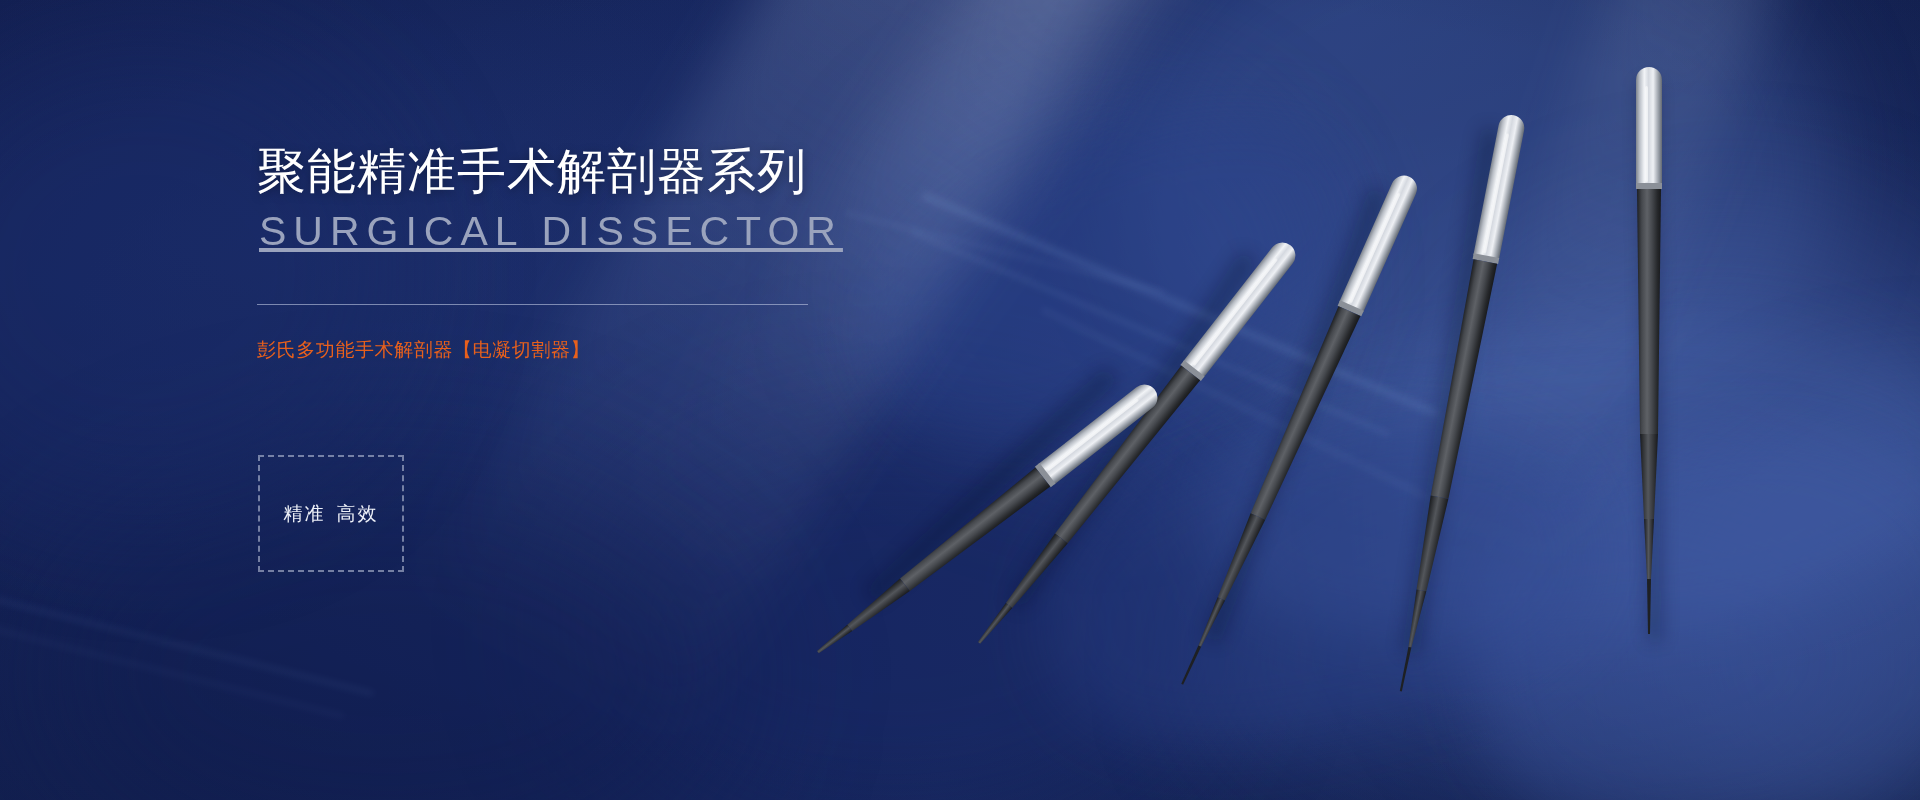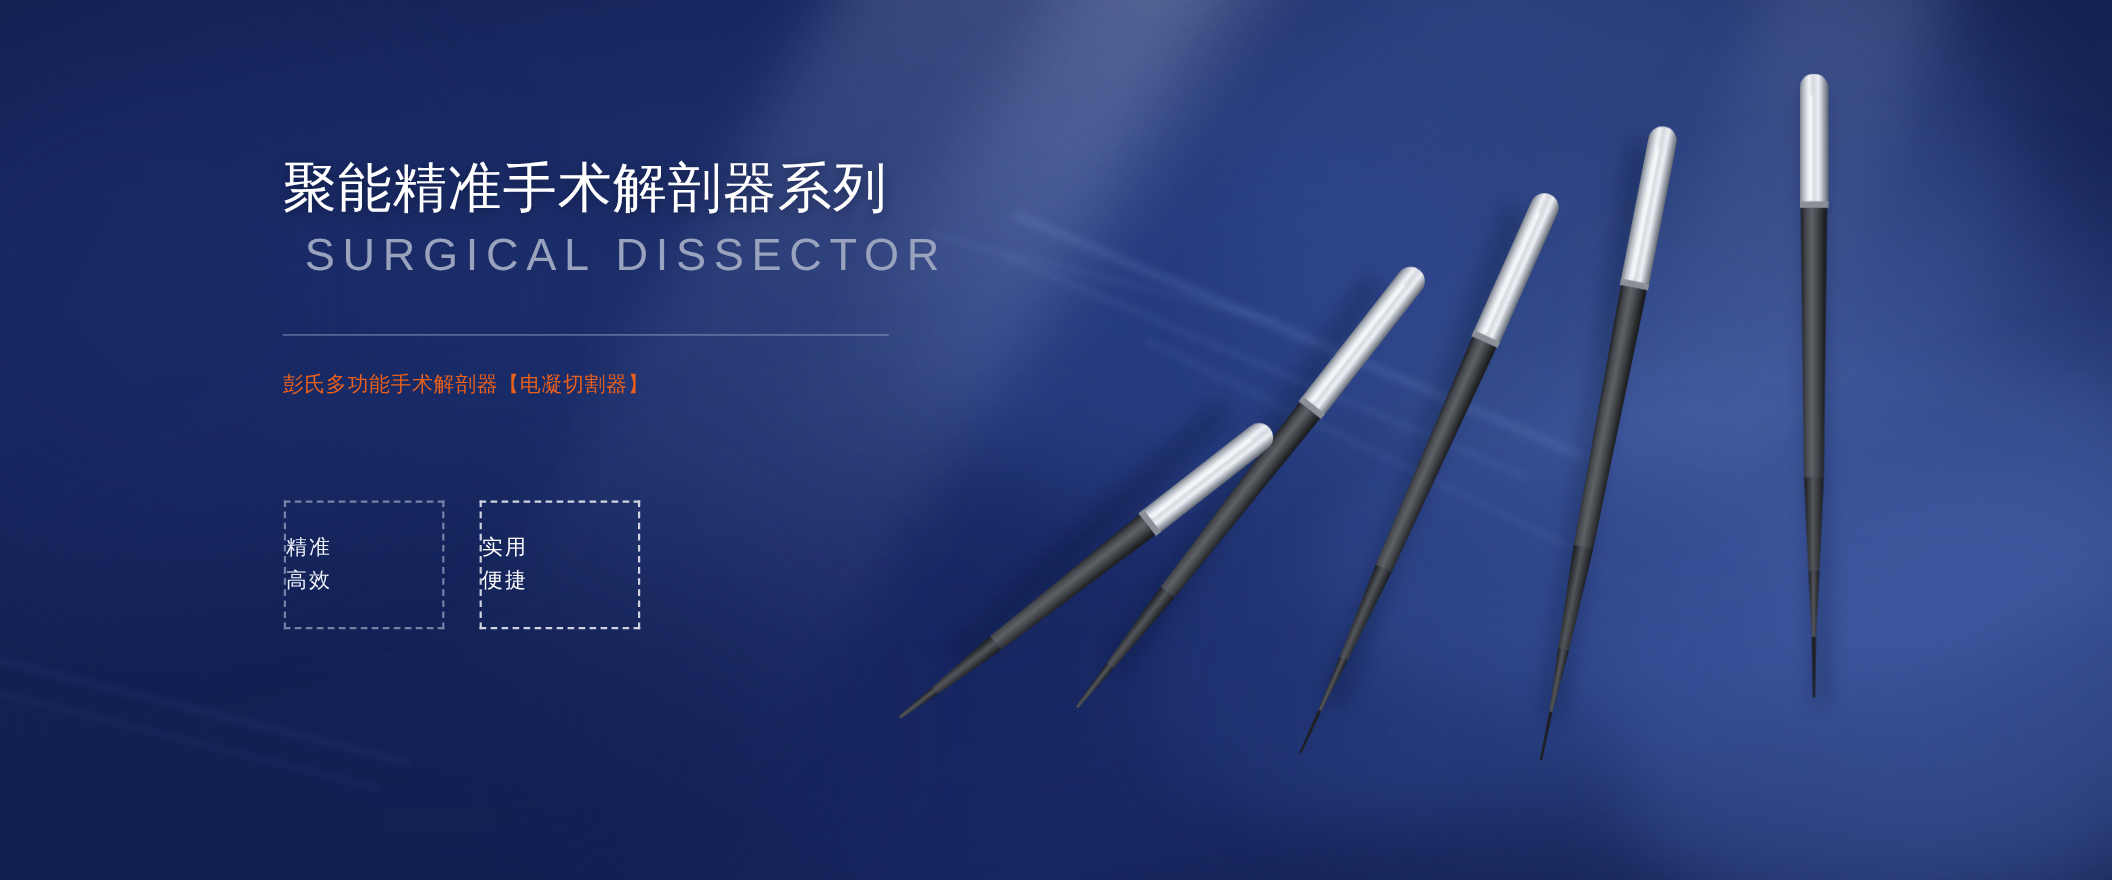--- a/index.html
+++ b/index.html
@@ -79,24 +79,24 @@
     width:620px; height:800px;
   }
   .title{
     position:absolute; top:147px; left:0;
     font-size:49px; line-height:1;
     color:#ffffff; font-weight:400;
     letter-spacing:1px; white-space:nowrap;
     text-shadow:0 2px 10px rgba(0,0,0,.35);
   }
   .subtitle{
-    position:absolute; top:211px; left:20px;
+    position:absolute; top:211px; left:2px;
     font-size:41px; line-height:1;
     color:#9aa3bd; font-weight:300;
-    letter-spacing:7px; white-space:nowrap;
+    letter-spacing:7px; white-space:nowrap;text-decoration:underline;
   }
   .divider{
     position:absolute; top:304px; left:0;
     width:551px; height:1px;
     background:rgba(186,196,222,0.62);
   }
   .tagline{
     position:absolute; top:340px; left:0;
     font-size:19px; line-height:1;
     color:#e8601c; font-weight:400;
@@ -104,22 +104,22 @@
   }
 
   
   .features{
     position:absolute; top:455px; left:1px;
     display:flex; gap:32px;
   }
   .feature{
     width:146px; height:117px;
     border:2px dashed rgba(255,255,255,.80);
-    display:flex; flex-direction:column;
-    justify-content:center;
+    display:flex; flex-direction:row;
+    align-items:center; justify-content:center;
     gap:11px;
   }
   .feature.dim{ border-color:rgba(198,206,226,.55); }
   .feature span{
     font-size:19px; line-height:1;
     color:#ffffff; letter-spacing:2px;
   }
   .feature.dim span{ color:#eef1f8; }
 </style>
 </head>
@@ -272,21 +272,17 @@
 
     <div class="tagline">彭氏多功能手术解剖器【电凝切割器】</div>
 
     <div class="features">
 
       <div class="feature dim">
         <span>精准</span>
         <span>高效</span>
       </div>
 
-      <div class="feature">
-        <span>实用</span>
-        <span>便捷</span>
-      </div>
 
 
     </div>
   </div>
 </div>
 
 </body></html>

